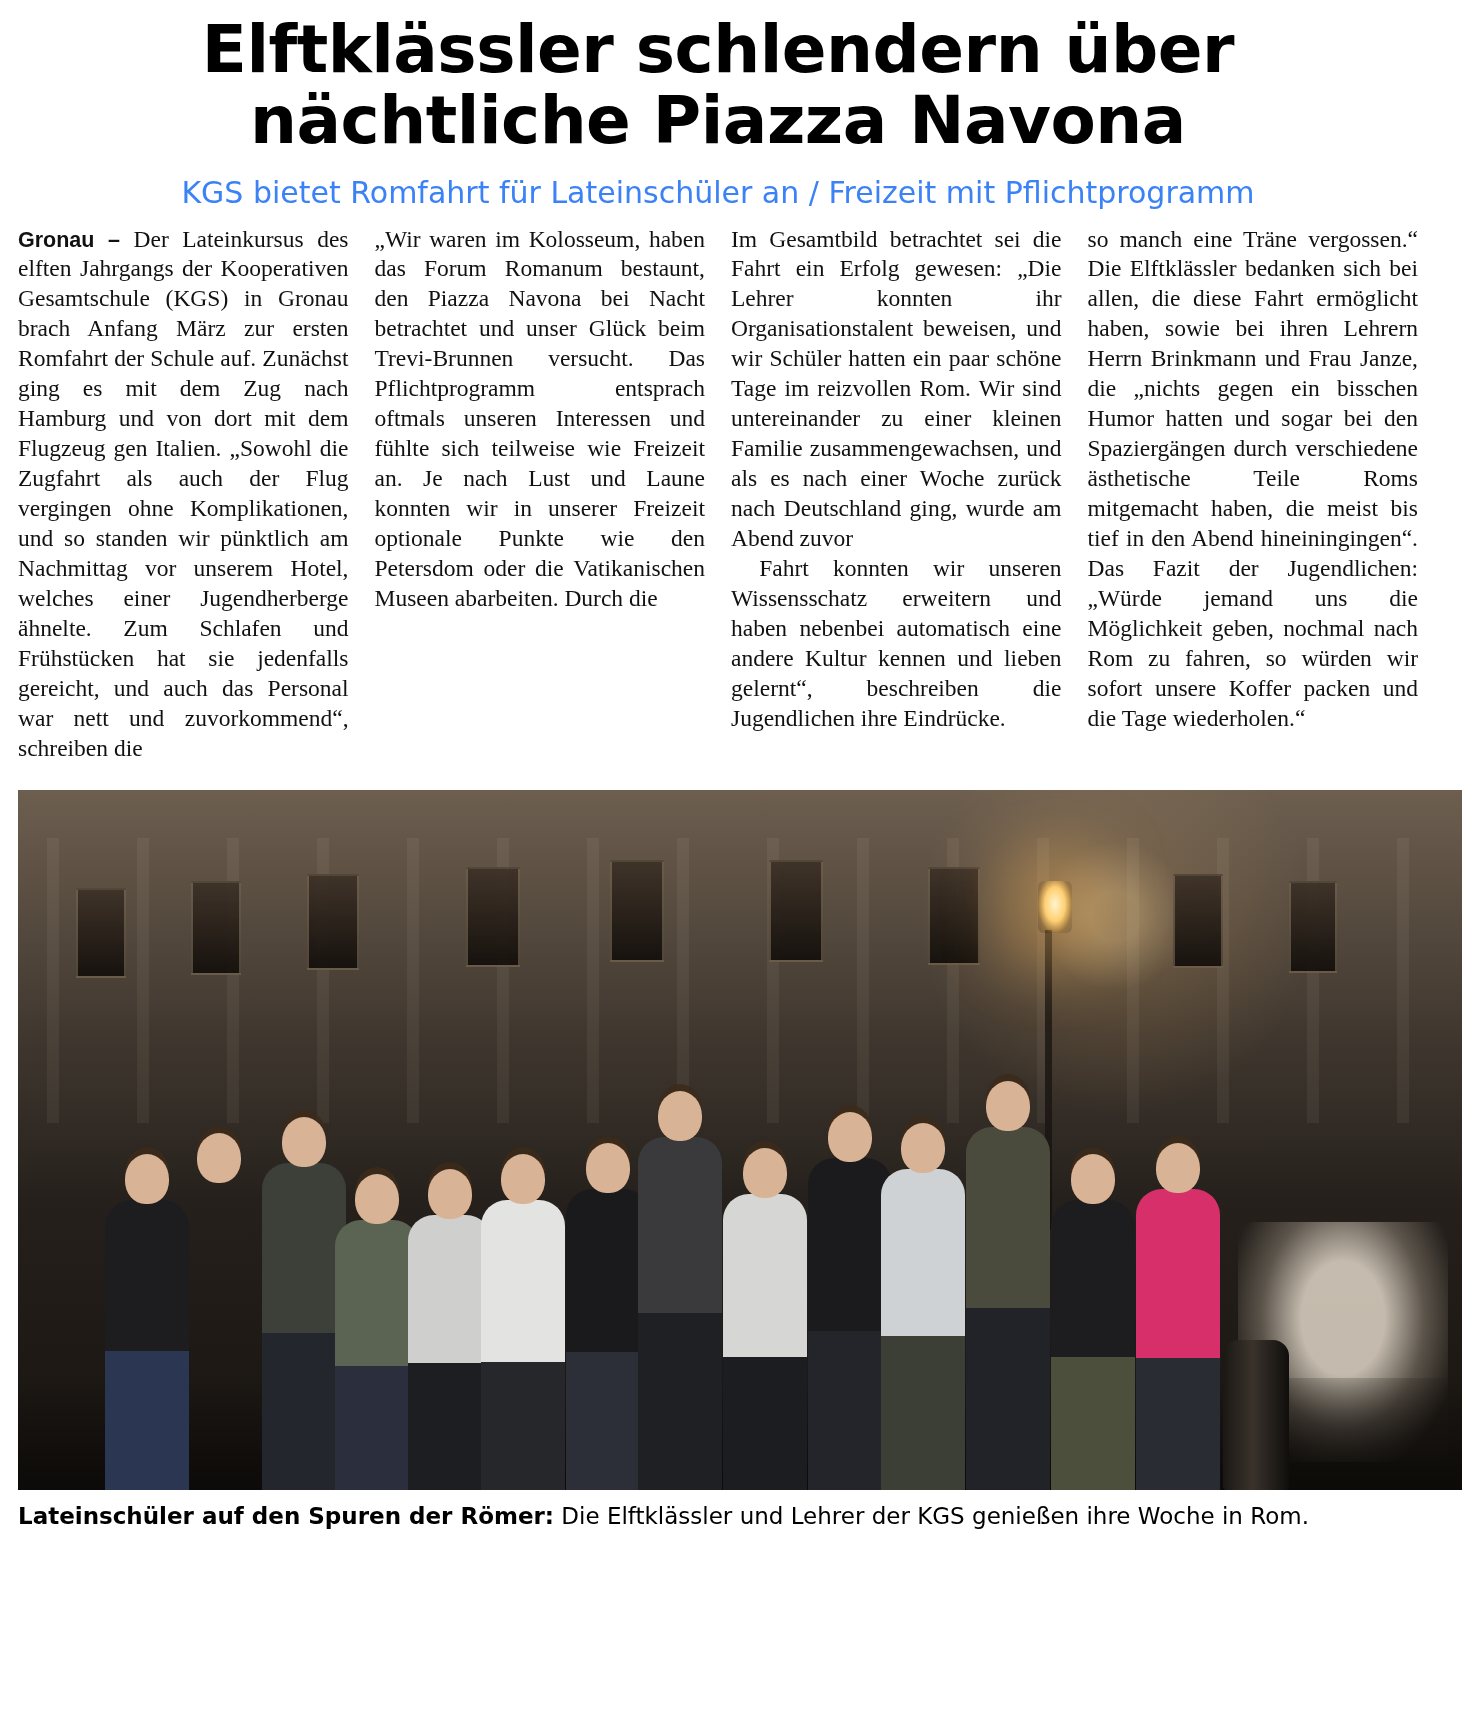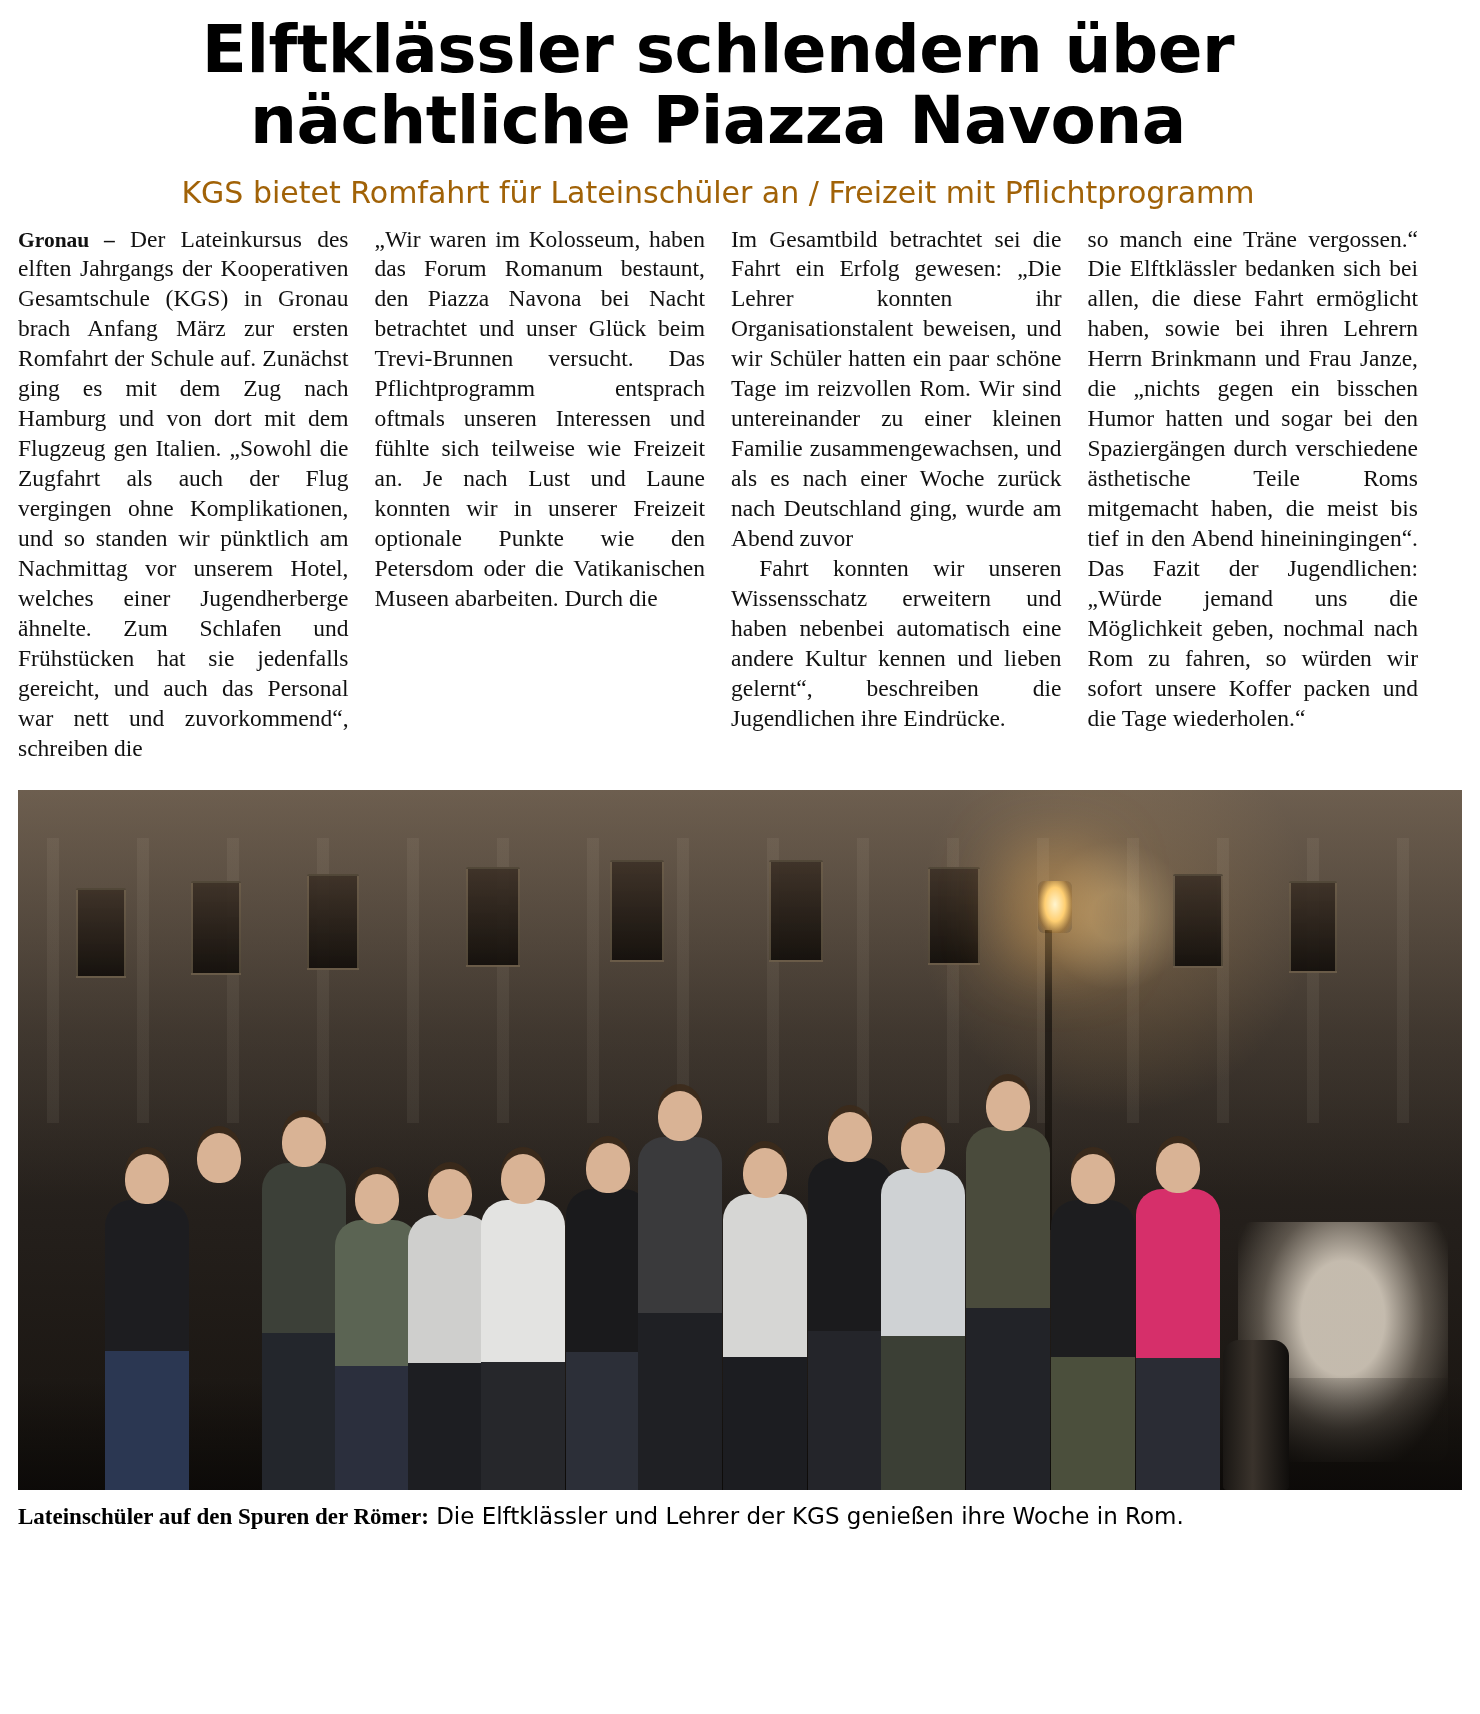--- a/index.html
+++ b/index.html
@@ -32,21 +32,21 @@
     color: #000000;
     margin: 4px 0 0 0;
     padding: 0 30px;
   }
   .subhead {
     font-family: "DejaVu Sans", sans-serif;
     font-weight: normal;
     font-size: 30px;
     line-height: 1.2;
     text-align: center;
-    color: #a16207;
+    color: #3b82f6;
     margin: 18px 0 14px 0;
   }
   .columns {
     display: flex;
     gap: 26px;
     margin-top: 6px;
   }
   .col {
     width: 338px;
     font-size: 23.5px;
@@ -56,21 +56,21 @@
     hyphens: auto;
     -webkit-hyphens: auto;
   }
   .col p {
     margin: 0;
   }
   .col p + p {
     text-indent: 1.2em;
   }
   .dateline {
-    font-family: Liberation Serif, serif;
+    font-family: Liberation Sans, sans-serif;
     font-weight: bold;
     font-size: 21.5px;
     margin-top: 10px;
   }
   
   .photo-wrap {
     margin-top: 26px;
     width: 1444px;
     height: 700px;
     position: relative;
@@ -183,21 +183,20 @@
   }
   .photo-caption {
     margin-top: 12px;
     font-family: "DejaVu Sans", sans-serif;
     font-size: 23px;
     line-height: 1.25;
     color: #000;
   }
   .photo-caption b {
     font-weight: bold;
-    font-family: Liberation Serif, serif;
   }
 </style>
 </head>
 <body>
 
 <div class="page">
 
   <h1 class="headline">Elftklässler schlendern über nächtliche Piazza Navona</h1>
 
   <h2 class="subhead">KGS bietet Romfahrt für Lateinschüler an / Freizeit mit Pflichtprogramm</h2>

